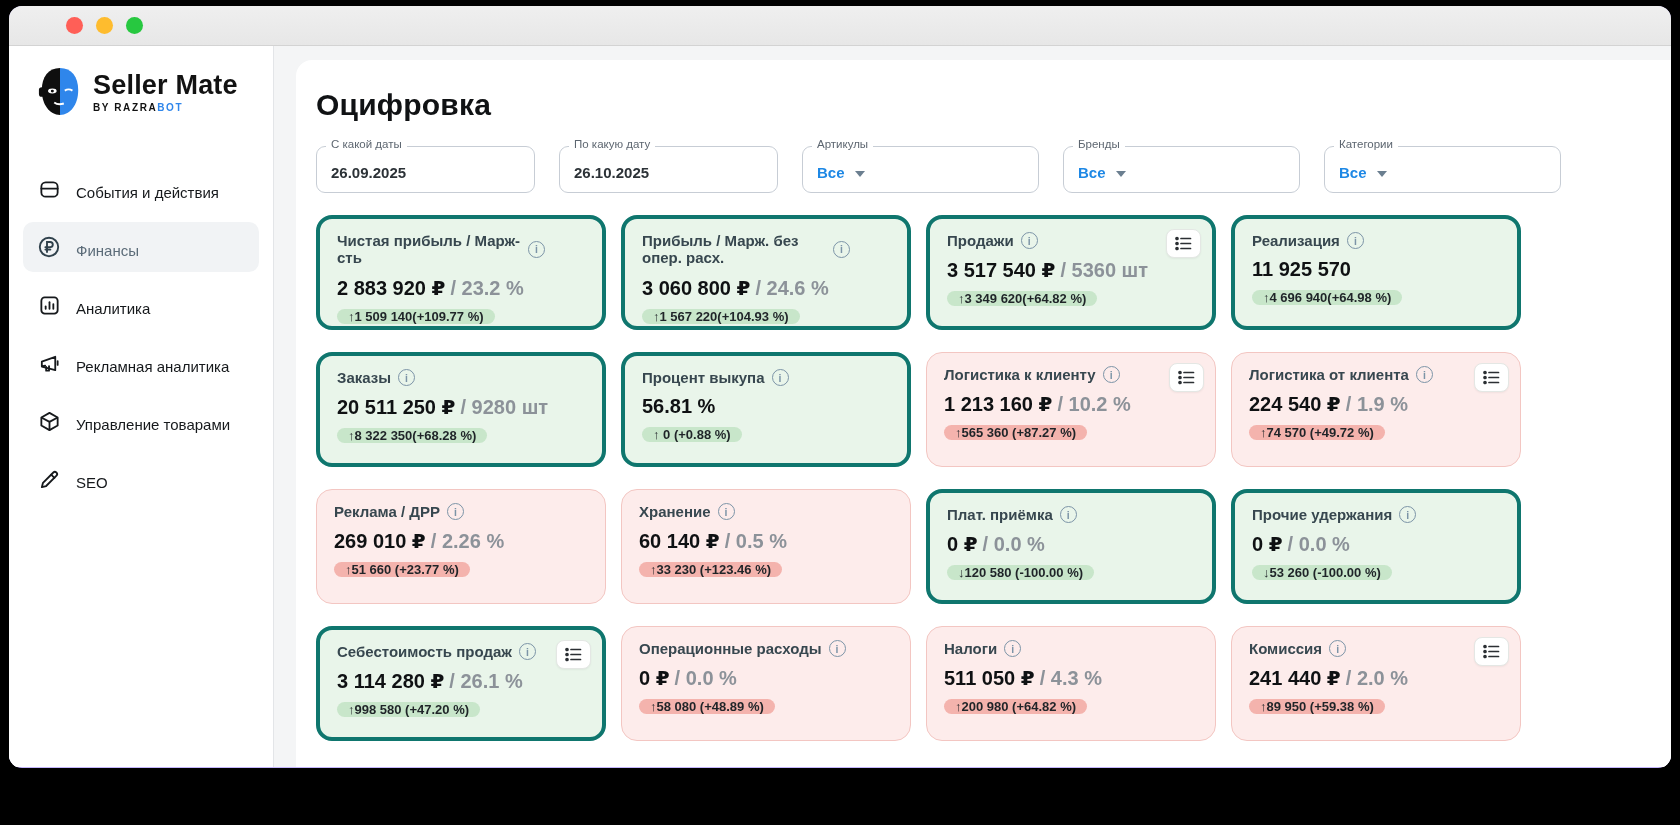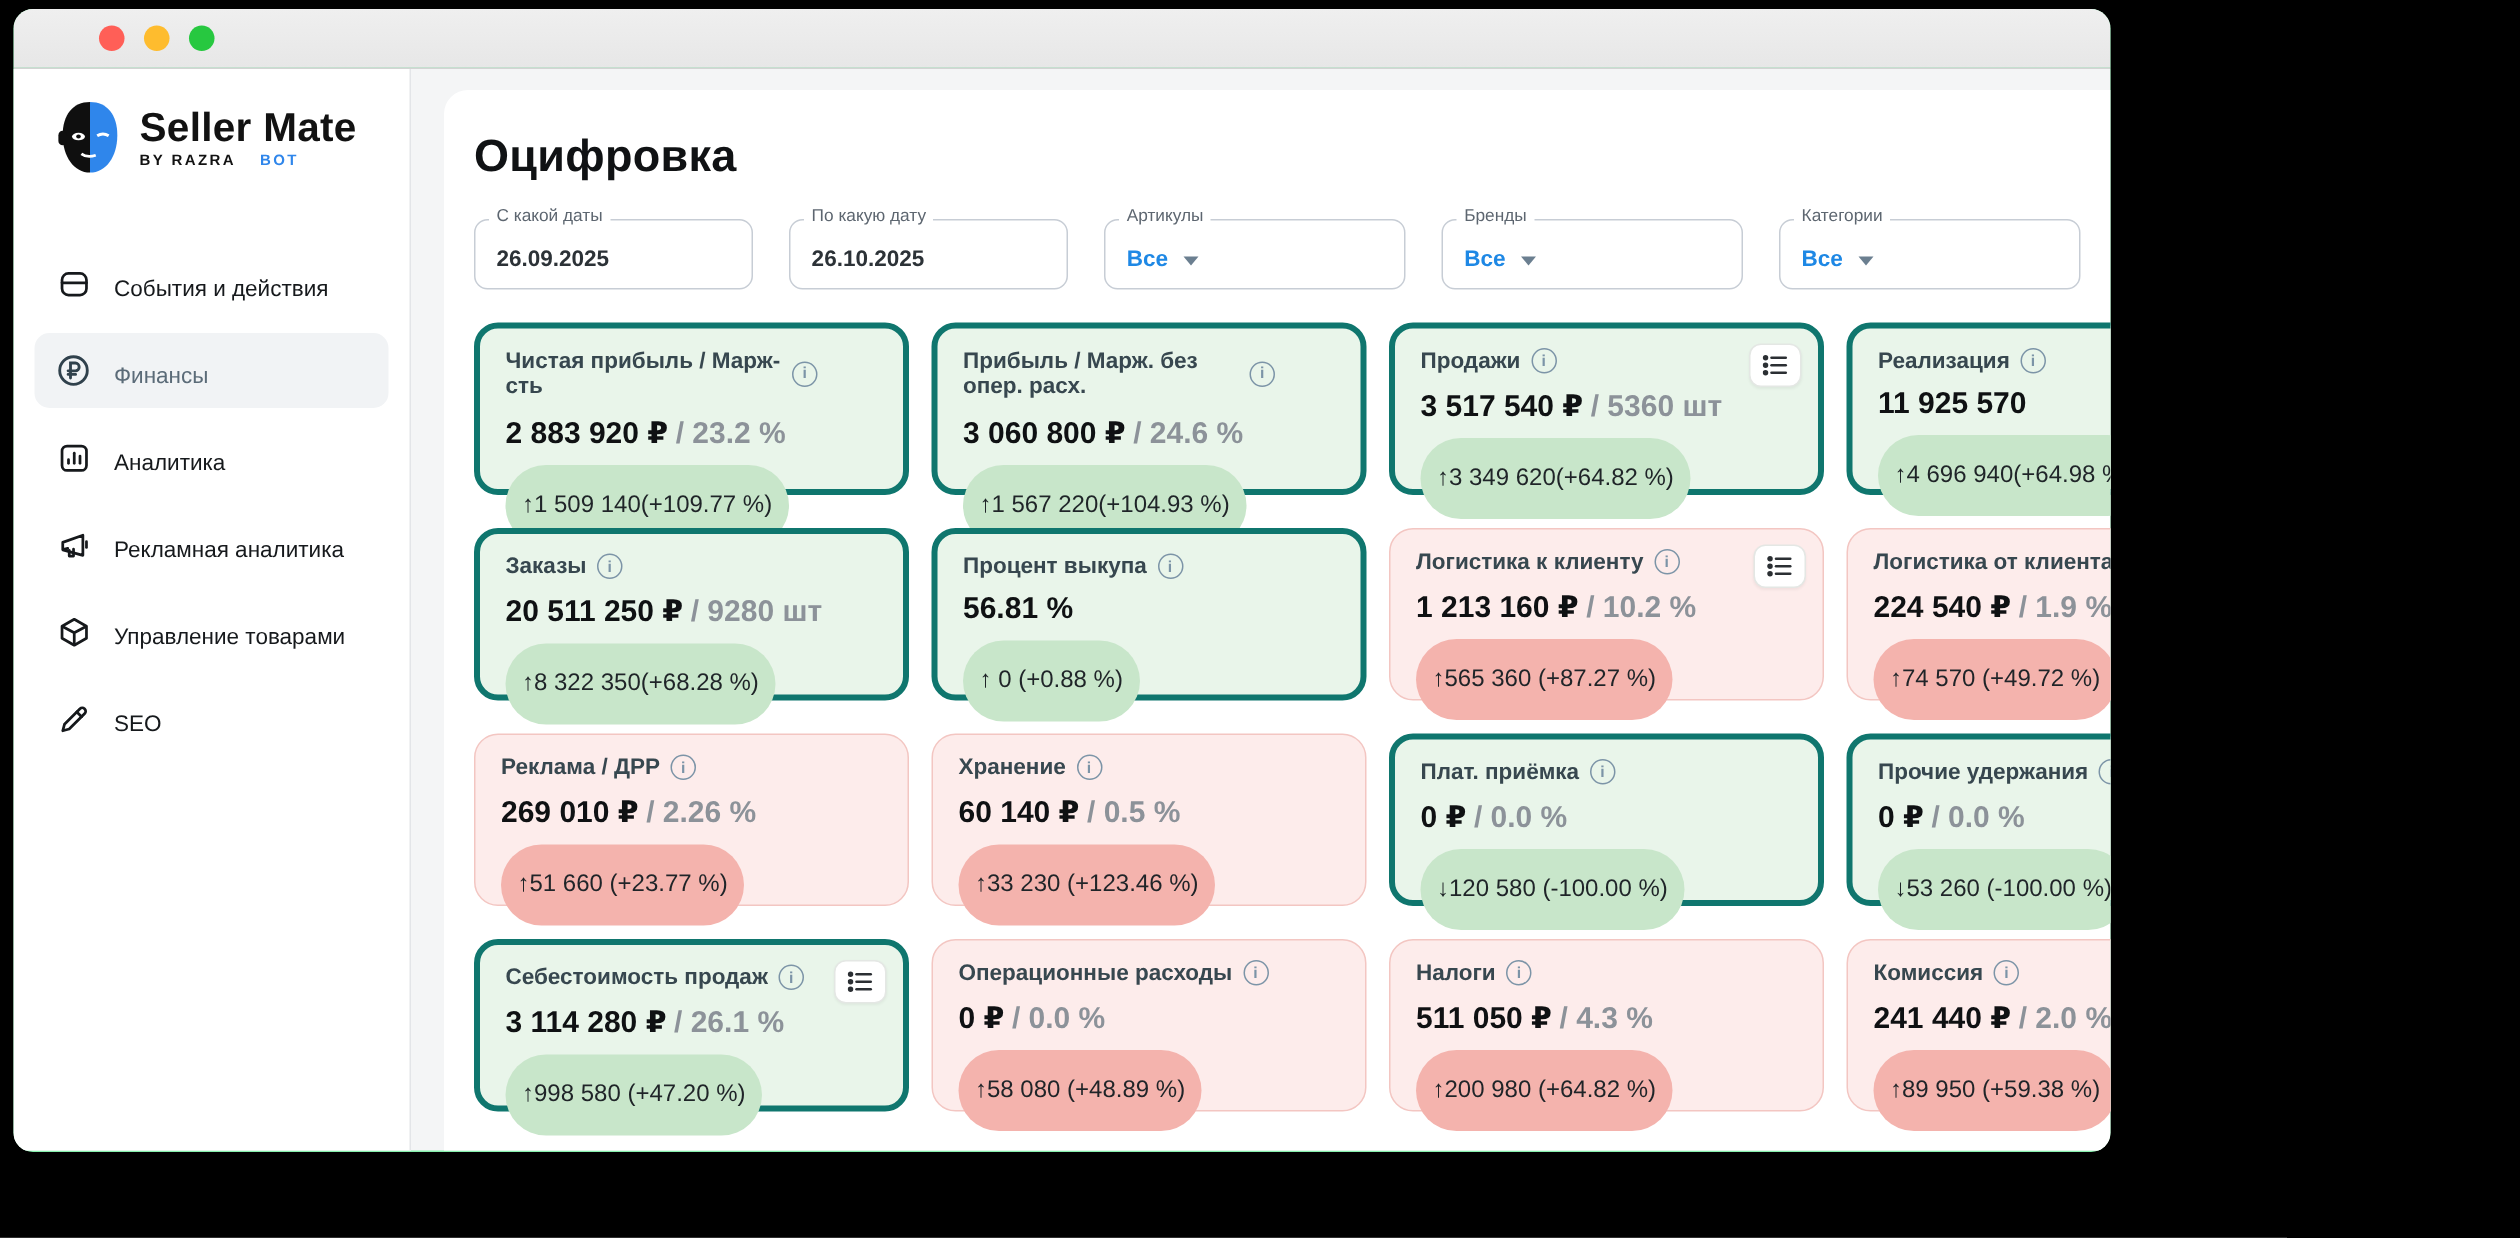--- a/index.html
+++ b/index.html
@@ -1,35 +1,35 @@
 <!DOCTYPE html>
 <html><head>
 <meta charset="utf-8">
 <style>
   html,body{margin:0;padding:0;background:#000;width:1680px;height:825px;overflow:hidden;
     font-family:"Liberation Sans","DejaVu Sans",sans-serif;-webkit-font-smoothing:antialiased;}
   .frame{position:relative;width:1680px;height:825px;background:#000;}
-  .window{position:absolute;left:9px;top:6px;width:1398px;height:762px;background:#86efac;
+  .window{position:absolute;left:9px;top:6px;width:1662px;height:762px;background:#c4b5fd;
     border-radius:13px;overflow:hidden;}
   
   .titlebar{height:40px;background:linear-gradient(#efefef,#e7e7e7);border-bottom:1px solid #d3d3d3;
     display:flex;align-items:center;padding-left:57px;gap:13px;box-sizing:border-box;}
   .light{width:17px;height:17px;border-radius:50%;}
   .light.red{background:#ff5f57;}
   .light.yellow{background:#febc2e;}
   .light.green{background:#27c840;}
   
   .app{display:flex;height:721px;background:#f4f5f6;}
   .sidebar{width:265px;min-width:265px;background:#fff;border-right:1px solid #e3e5e8;
     box-sizing:border-box;padding:14px 14px 0;}
   .logo{display:flex;align-items:center;gap:10px;padding:6px 6px 0 14px;}
   .logo-mark{width:46px;height:52px;flex:0 0 auto;}
   .logo-text-title{font-size:27px;font-weight:800;color:#121212;letter-spacing:.2px;line-height:1;}
   .logo-text-sub{font-size:10px;font-weight:700;letter-spacing:1.6px;color:#121212;margin-top:3px;}
-  .logo-text-sub .accent{color:#2f86eb;margin-left:16px;}
+  .logo-text-sub .accent{color:#2f86eb;}
   .nav{margin-top:46px;}
   .nav-item{display:flex;align-items:flex-end;gap:15px;padding:13px 14px;margin-bottom:8px;
     border-radius:10px;font-size:15px;color:#16191c;cursor:pointer;}
   .nav-item .nicon{width:24px;height:24px;display:flex;align-items:center;justify-content:center;flex:0 0 auto;}
   .nav-item.active{background:#f1f3f5;color:#5b6b78;}
   
   .main{flex:1;position:relative;}
   .panel{position:absolute;left:22px;top:14px;right:0;bottom:0;background:#fff;
     border-top-left-radius:16px;box-sizing:border-box;padding:28px 20px 20px;}
   .page-title{font-size:30px;font-weight:800;color:#101214;margin:0 0 24px 0;letter-spacing:.2px;}
@@ -51,22 +51,22 @@
   .card.green{background:#e9f5ea;border:4px solid #0f766e;}
   .card.red{background:#fdeceb;border:1px solid #f3c6c2;}
   .card-title{display:flex;align-items:center;gap:7px;font-size:15px;font-weight:700;color:#37474f;
     padding-right:40px;line-height:1.15;}
   .info{width:17px;height:17px;min-width:17px;border:1.5px solid #7c94a7;border-radius:50%;
     display:inline-flex;align-items:center;justify-content:center;color:#7c94a7;
     font-size:10.5px;font-weight:700;box-sizing:border-box;cursor:pointer;}
   .info::after{content:"i";}
   .card-value{margin-top:9px;font-size:20px;font-weight:800;color:#0f1113;white-space:nowrap;}
   .card-value .sec{color:#8c9299;font-weight:700;margin-left:5px;}
-  .badge{display:inline-block;margin-top:9px;border-radius:999px;padding:18px 11px;
-    font-size:16px;font-weight:400;color:#1f2428;white-space:nowrap;}
+  .badge{display:inline-block;margin-top:9px;border-radius:999px;padding:0 11px;
+    font-size:13px;font-weight:700;color:#1f2428;white-space:nowrap;}
   .card.green .badge{background:#c8e6ca;}
   .card.red .badge{background:#f4b3ad;}
   .list-btn{position:absolute;top:10px;right:11px;width:35px;height:29px;background:#fff;
     border:1px solid #e4e7e4;border-radius:8px;display:flex;align-items:center;justify-content:center;
     cursor:pointer;padding:0;box-shadow:0 1px 2px rgba(0,0,0,.05);}
   svg{display:block;}
 </style>
 </head>
 <body>
 

